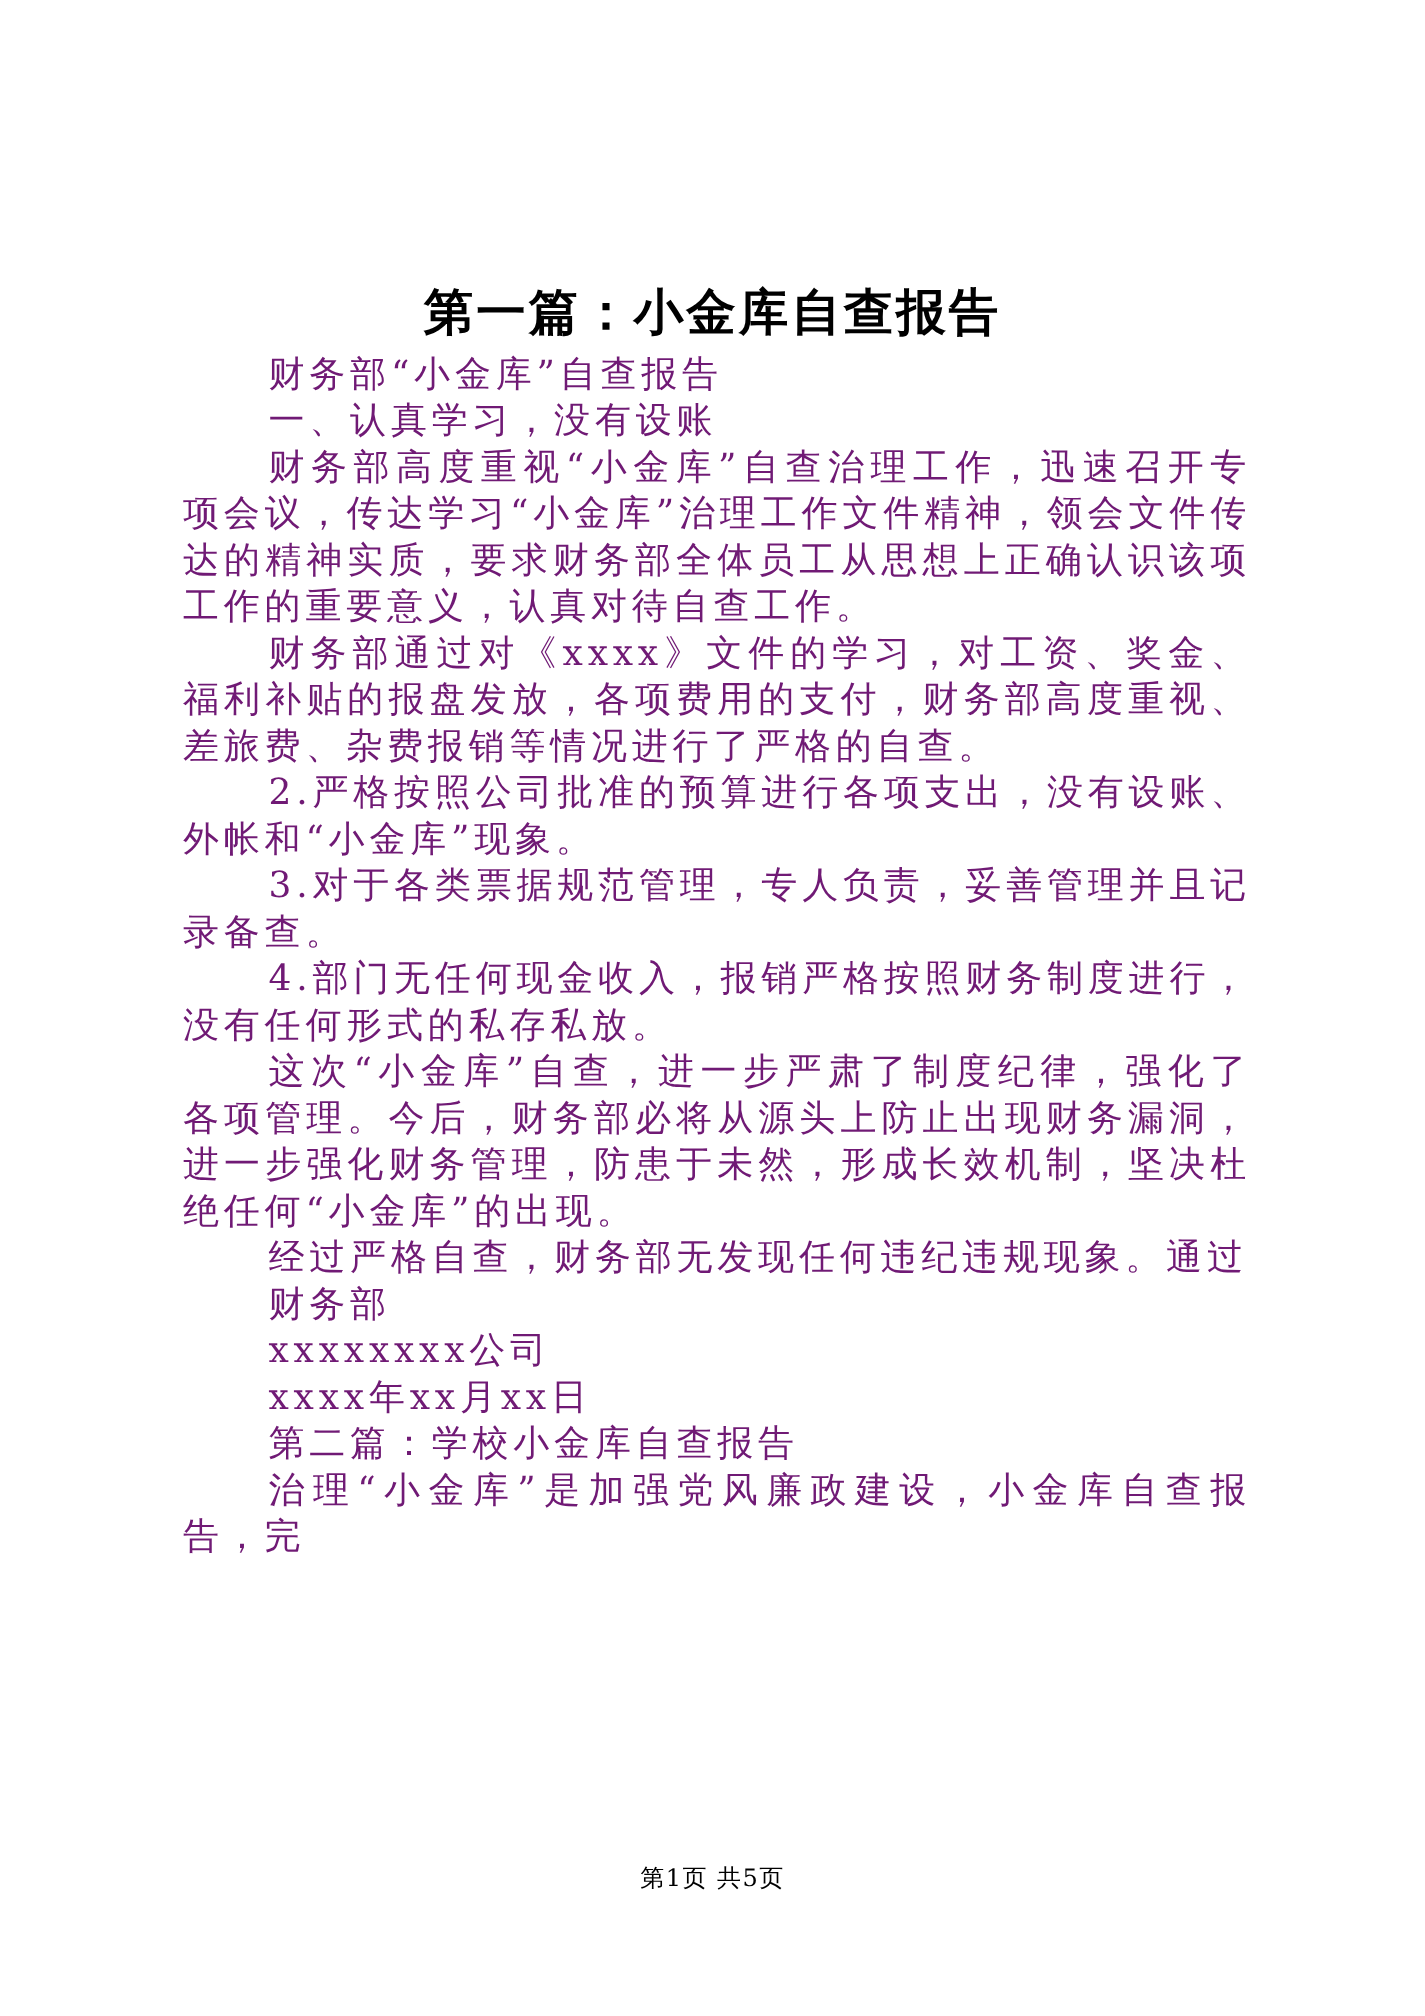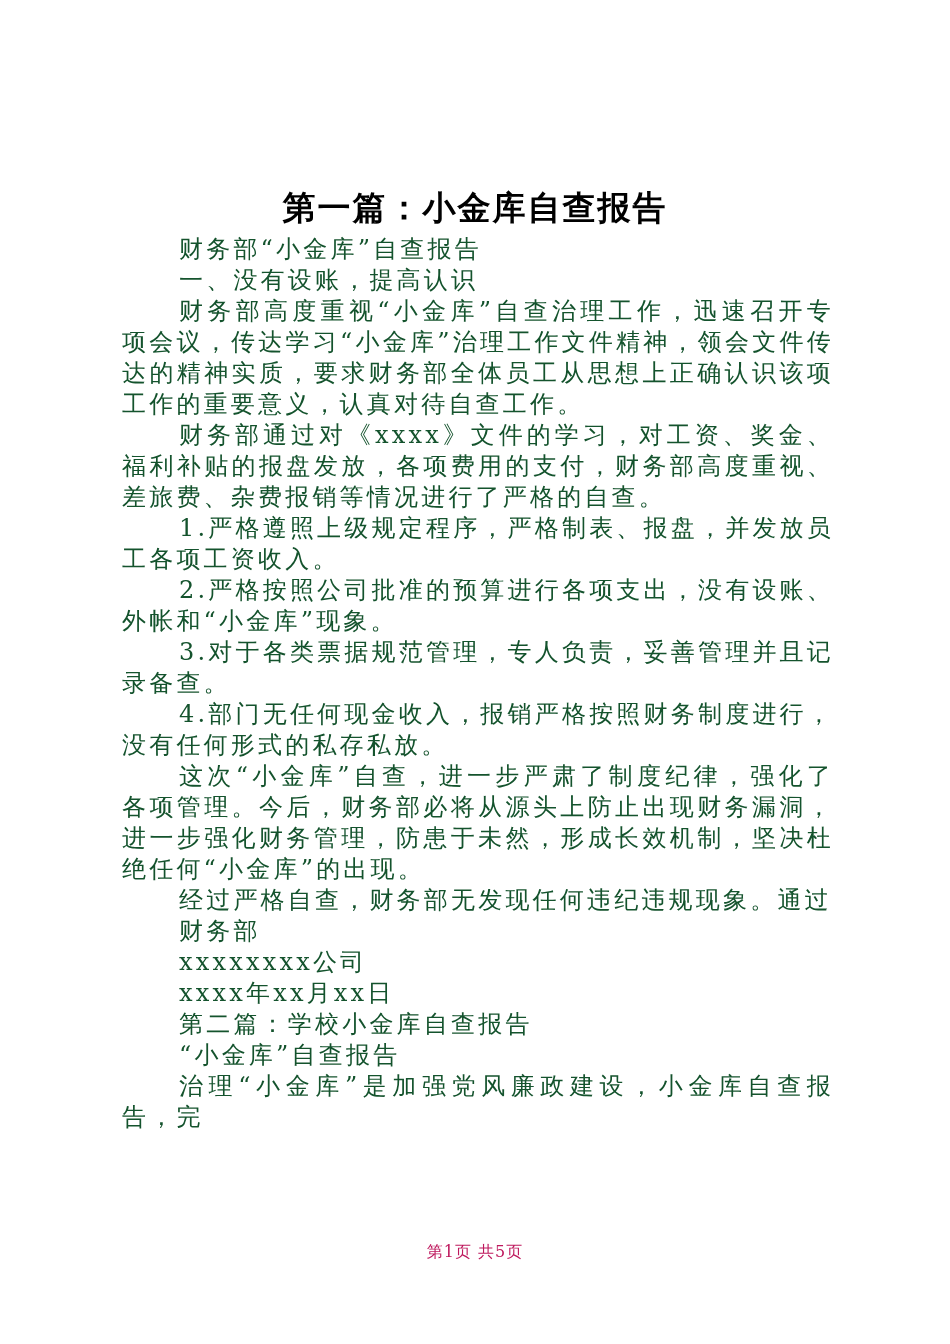--- a/index.html
+++ b/index.html
@@ -40,61 +40,59 @@
       left: 122px;
       top: 234px;
       width: 712px;
       font-size: 24px;
       line-height: 31px;
       letter-spacing: 3.2px;
       text-align: justify;
       text-align-last: left;
       font-family: "DejaVu Serif", "Liberation Serif", serif;
       font-weight: normal;
-      color: #14532d;
+      color: #701a75;
     }
     .p {
       margin: 0;
       padding: 0;
       text-indent: 57px;
     }
     .footer {
       position: absolute;
       left: 0;
       top: 1240px;
       width: 950px;
       text-align: center;
       font-size: 16px;
       line-height: 24px;
       letter-spacing: 1px;
-      color: #be185d;
+      color: #000000;
       font-family: "DejaVu Serif", "Liberation Serif", serif;
     }
   </style>
 </head>
 <body>
 
 <div class="page">
 
   <div class="title">第一篇：小金库自查报告</div>
 
   <div class="body">
     <p class="p">财务部“小金库”自查报告</p>
-    <p class="p">一、没有设账，提高认识</p>
+    <p class="p">一、认真学习，没有设账</p>
     <p class="p">财务部高度重视“小金库”自查治理工作，迅速召开专项会议，传达学习“小金库”治理工作文件精神，领会文件传达的精神实质，要求财务部全体员工从思想上正确认识该项工作的重要意义，认真对待自查工作。</p>
     <p class="p">财务部通过对《xxxx》文件的学习，对工资、奖金、福利补贴的报盘发放，各项费用的支付，财务部高度重视、差旅费、杂费报销等情况进行了严格的自查。</p>
-    <p class="p">1.严格遵照上级规定程序，严格制表、报盘，并发放员工各项工资收入。</p>
     <p class="p">2.严格按照公司批准的预算进行各项支出，没有设账、外帐和“小金库”现象。</p>
     <p class="p">3.对于各类票据规范管理，专人负责，妥善管理并且记录备查。</p>
     <p class="p">4.部门无任何现金收入，报销严格按照财务制度进行，没有任何形式的私存私放。</p>
     <p class="p">这次“小金库”自查，进一步严肃了制度纪律，强化了各项管理。今后，财务部必将从源头上防止出现财务漏洞，进一步强化财务管理，防患于未然，形成长效机制，坚决杜绝任何“小金库”的出现。</p>
     <p class="p">经过严格自查，财务部无发现任何违纪违规现象。通过</p>
     <p class="p">财务部</p>
     <p class="p">xxxxxxxx公司</p>
     <p class="p">xxxx年xx月xx日</p>
     <p class="p">第二篇：学校小金库自查报告</p>
-    <p class="p">“小金库”自查报告</p>
     <p class="p">治理“小金库”是加强党风廉政建设，小金库自查报告，完</p>
   </div>
 
   <div class="footer">第1页 共5页</div>
 
 </div>
 
 </body></html>

